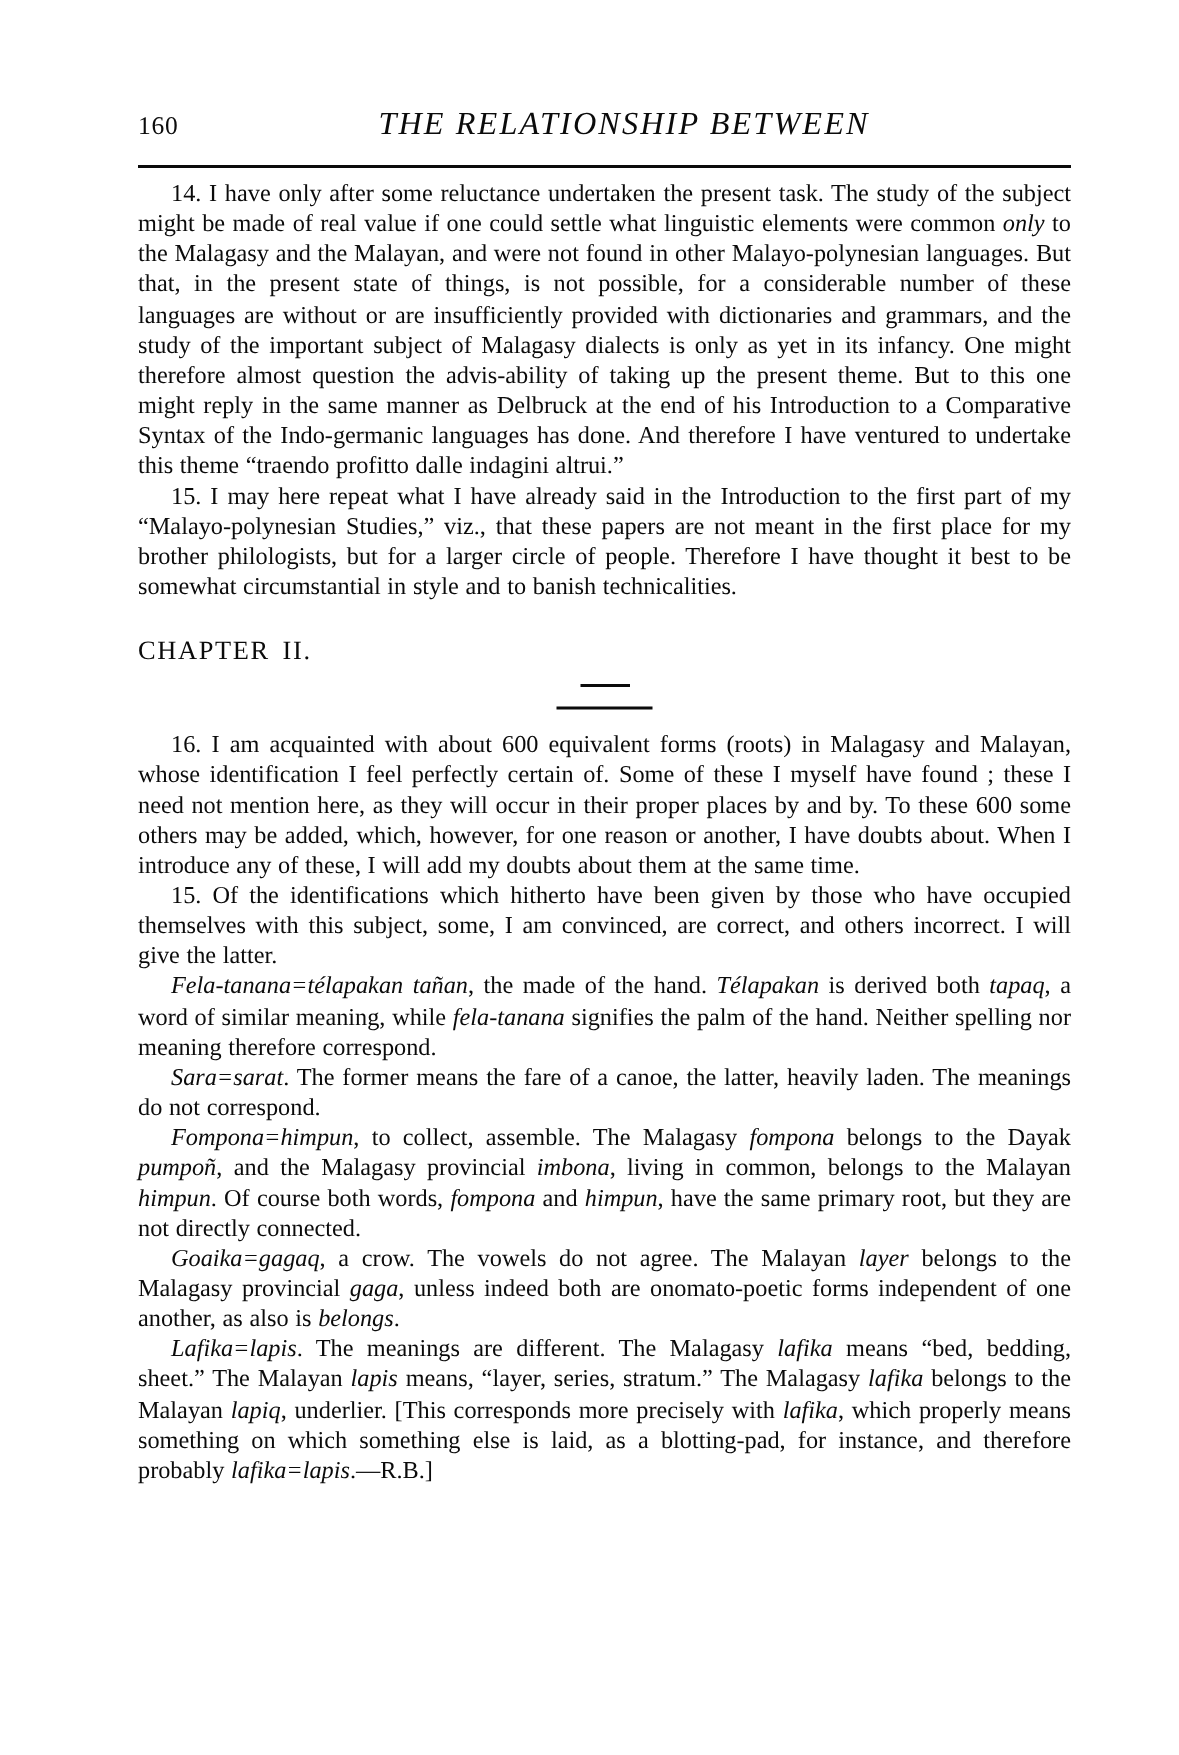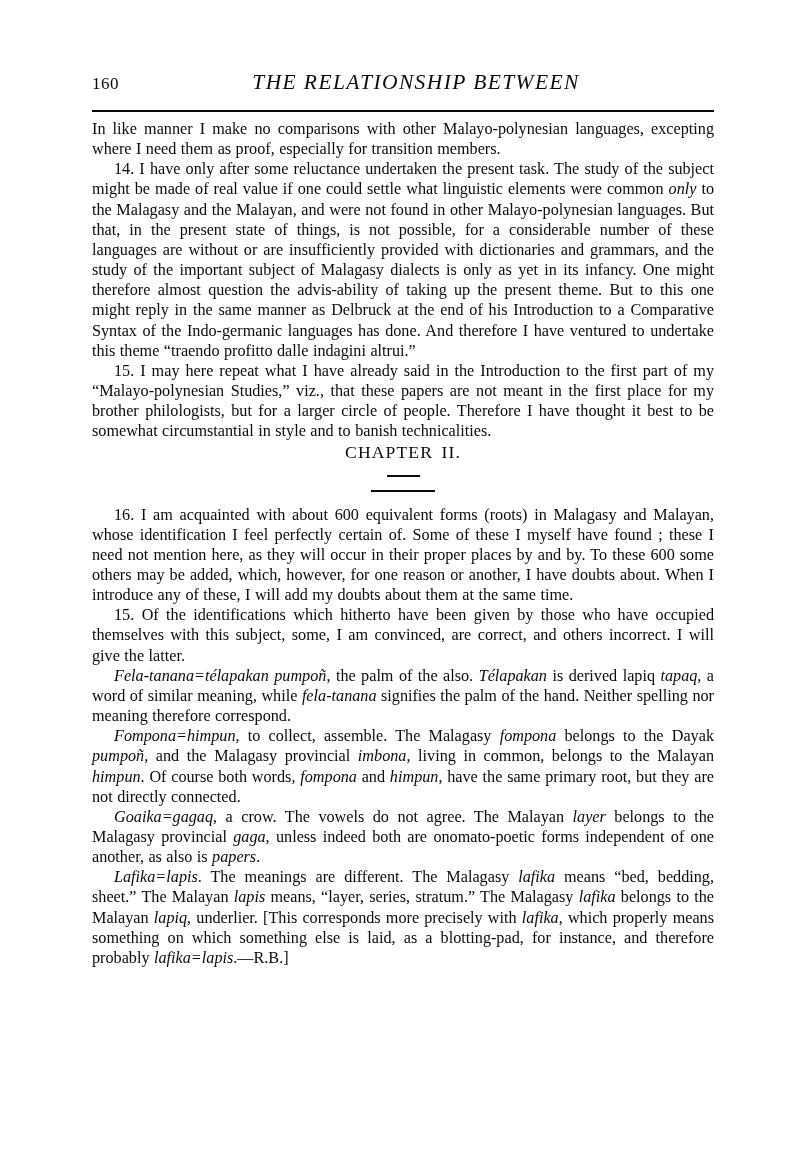--- a/index.html
+++ b/index.html
@@ -78,22 +78,23 @@
     hyphens: none;
     word-spacing: 0.4px;
   }
   p.ind { text-indent: 22px; }
   p.flush { text-indent: 0; }
 
   i, em { font-style: italic; }
 
   
   .chapblock {
+    margin-top: 22px;
     margin-bottom: 13px;
-    text-align: center;
+    text-align: left;
   }
   .chaptitle {
     font-size: 17.6px;
     letter-spacing: 1.1px;
     word-spacing: 3px;
   }
   .rule-short {
     width: 33px;
     height: 0;
     border-top: 2px solid #0b0b0b;
@@ -119,41 +120,41 @@
 <div class="page">
 
   <div class="runhead">
     <div class="folio">160</div>
     <div class="runtitle">THE RELATIONSHIP BETWEEN</div>
   </div>
   <div class="head-rule"></div>
 
   <div class="textblock">
 
-    <p class="flush"><span>In like manner I make no comparisons with other Malayo-polynesian languages, excepting where I need them as proof, especially for transition members.</span></p>
 
     <p class="ind"><span>14. I have only after some reluctance undertaken the present task. The study of the subject might be made of real value if one could settle what linguistic elements were common </span><i>only</i><span> to the Malagasy and the Malayan, and were not found in other Malayo-polynesian languages. But that, in the present state of things, is not possible, for a considerable number of these languages are without or are insufficiently provided with dictionaries and grammars, and the study of the important subject of Malagasy dialects is only as yet in its infancy. One might therefore almost question the advis-ability of taking up the present theme. But to this one might reply in the same manner as Delbruck at the end of his Introduction to a Comparative Syntax of the Indo-germanic languages has done. And therefore I have ventured to undertake this theme “traendo profitto dalle indagini altrui.”</span></p>
 
     <p class="ind"><span>15. I may here repeat what I have already said in the Introduction to the first part of my “Malayo-polynesian Studies,” viz., that these papers are not meant in the first place for my brother philologists, but for a larger circle of people. Therefore I have thought it best to be somewhat circumstantial in style and to banish technicalities.</span></p>
 
     <div class="chapblock">
       <div class="chaptitle">CHAPTER  II.</div>
       <div class="rule-short"></div>
       <div class="rule-med"></div>
     </div>
 
     <p class="ind"><span>16. I am acquainted with about 600 equivalent forms (roots) in Malagasy and Malayan, whose identification I feel perfectly certain of. Some of these I myself have found ; these I need not mention here, as they will occur in their proper places by and by. To these 600 some others may be added, which, however, for one reason or another, I have doubts about. When I introduce any of these, I will add my doubts about them at the same time.</span></p>
 
     <p class="ind"><span>15. Of the identifications which hitherto have been given by those who have occupied themselves with this subject, some, I am convinced, are correct, and others incorrect. I will give the latter.</span></p>
 
 
-    <p class="ind"><i>Fela-tanana=télapakan pumpoñ</i><span>, the palm of the also. </span><i>Télapakan</i><span> is derived lapiq </span><i>tapaq</i><span>, a word of similar meaning, while </span><i>fela-tanana</i><span> signifies the palm of the hand. Neither spelling nor meaning therefore correspond.</span></p>
+    <p class="ind"><i>Fela-tanana=télapakan tañan</i><span>, the made of the hand. </span><i>Télapakan</i><span> is derived both </span><i>tapaq</i><span>, a word of similar meaning, while </span><i>fela-tanana</i><span> signifies the palm of the hand. Neither spelling nor meaning therefore correspond.</span></p>
 
+    <p class="ind"><i>Sara=sarat</i><span>. The former means the fare of a canoe, the latter, heavily laden. The meanings do not correspond.</span></p>
 
     <p class="ind"><i>Fompona=himpun</i><span>, to collect, assemble. The Malagasy </span><i>fompona</i><span> belongs to the Dayak </span><i>pumpoñ</i><span>, and the Malagasy provincial </span><i>imbona</i><span>, living in common, belongs to the Malayan </span><i>himpun</i><span>. Of course both words, </span><i>fompona</i><span> and </span><i>himpun</i><span>, have the same primary root, but they are not directly connected.</span></p>
 
-    <p class="ind"><i>Goaika=gagaq</i><span>, a crow. The vowels do not agree. The Malayan </span><i>layer</i><span> belongs to the Malagasy provincial </span><i>gaga</i><span>, unless indeed both are onomato-poetic forms independent of one another, as also is </span><i>papers</i><span>.</span></p>
+    <p class="ind"><i>Goaika=gagaq</i><span>, a crow. The vowels do not agree. The Malayan </span><i>layer</i><span> belongs to the Malagasy provincial </span><i>gaga</i><span>, unless indeed both are onomato-poetic forms independent of one another, as also is </span><i>belongs</i><span>.</span></p>
 
     <p class="ind"><i>Lafika=lapis</i><span>. The meanings are different. The Malagasy </span><i>lafika</i><span> means “bed, bedding, sheet.” The Malayan </span><i>lapis</i><span> means, “layer, series, stratum.” The Malagasy </span><i>lafika</i><span> belongs to the Malayan </span><i>lapiq</i><span>, underlier. [This corresponds more precisely with </span><i>lafika</i><span>, which properly means something on which something else is laid, as a blotting-pad, for instance, and therefore probably </span><i>lafika=lapis</i><span>.—R.B.]</span></p>
 
 
   </div>
 </div>
 
 </body></html>

